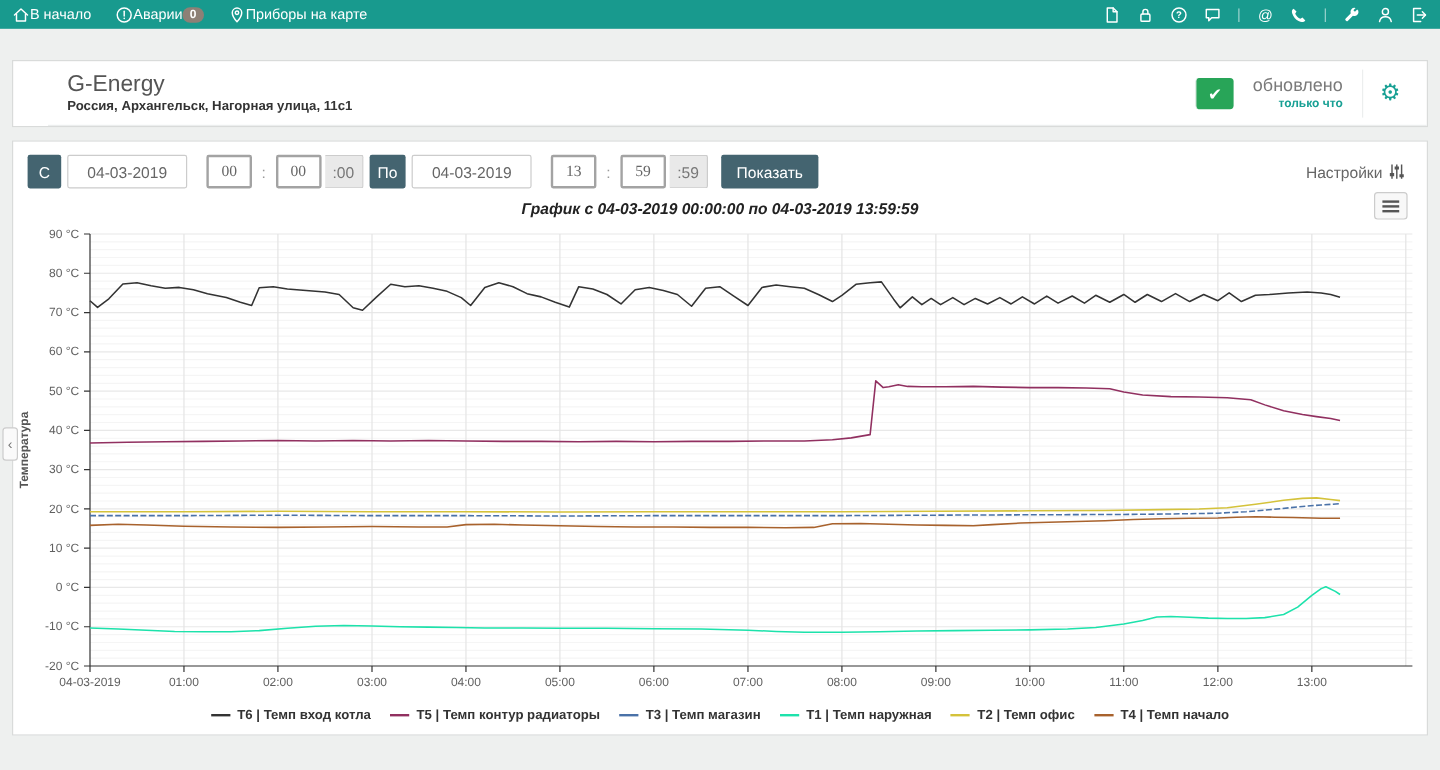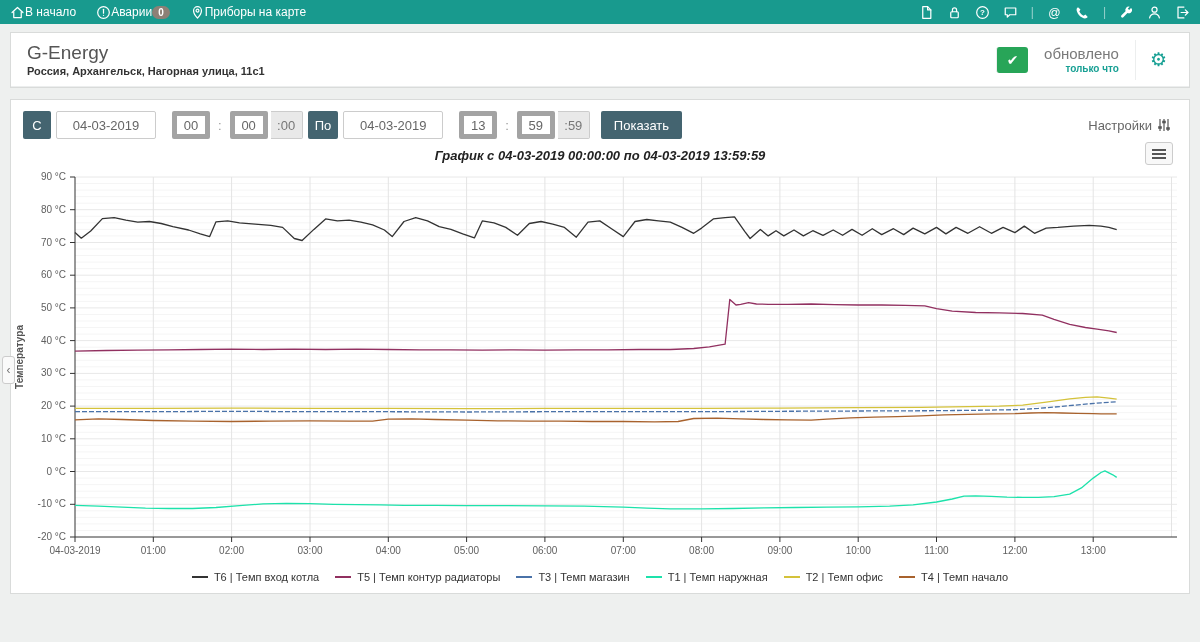--- a/index.html
+++ b/index.html
@@ -11,55 +11,55 @@
   .nav-left { display:flex; align-items:center; gap:20px; }
   .nav-item { display:flex; align-items:center; gap:0; font-size:12px; cursor:pointer; }
   .nav-badge { background:#8d8076; border-radius:8px; font-size:10px; padding:1px 6px; font-weight:bold; }
   .nav-right { margin-left:auto; display:flex; align-items:center; gap:13px; }
   .nic { display:inline-flex; align-items:center; }
   .nav-sep { color:rgba(255,255,255,.55); font-size:12px; }
   .nic svg { display:block; }
 
   
   .panel { background:#fff; border:1px solid #d9dbda; margin:0 10px; }
-  .header-panel { margin-top:8px; }
+  .header-panel { margin-top:26px;padding-left:29px; }
   .header-row { display:flex; align-items:center; padding:7px 16px 6px; border-bottom:1px solid #eceeee; }
   .site-title { font-size:19px; color:#555; font-weight:400; line-height:1.1; }
   .site-sub { font-size:11px; font-weight:bold; color:#333; margin-top:1px; }
   .header-right { margin-left:auto; display:flex; align-items:center; height:40px; }
   .check-btn { width:32px; height:26px; background:#28a558; border-radius:3px; color:#fff; display:flex; align-items:center; justify-content:center; font-size:14px; cursor:pointer; border-left:1px solid #eceeee; }
   .status-block { text-align:right; padding:0 16px; }
   .status-main { font-size:15px; color:#7a7a7a; line-height:1.1; }
   .status-sub { font-size:10px; font-weight:bold; color:#18a094; }
   .gear-btn { border-left:1px solid #eceeee; padding:0 6px 0 14px; font-size:19px; color:#18a094; cursor:pointer; line-height:40px; }
   .tabs-row { display:flex; align-items:center; gap:4px; padding:7px 12px 9px; }
   .tab { font-size:13px; color:#888; padding:5px 10px; border-radius:2px; cursor:pointer; }
   .tab.active { background:#446470; color:#fff; }
 
   
   .chart-panel { margin-top:11px; position:relative; padding-bottom:10px; }
   .filter-row { display:flex; align-items:center; padding:10px 12px 0; gap:5px; height:40px; }
   .lbl-btn { background:#446470; color:#fff; font-size:13px; height:28px; min-width:28px; padding:0 7px; display:flex; align-items:center; justify-content:center; border-radius:2px; }
   .date-input { width:100px; height:28px; border:1px solid #ccc; border-radius:2px; text-align:center; font-size:13px; color:#666; font-family:inherit; }
-  .time-input { width:38px; height:28px; border:5px solid #a3a3a3; border-radius:2px; text-align:center; font-size:13px; color:#666; font-family:Liberation Sans, sans-serif; }
+  .time-input { width:38px; height:28px; border:2px solid #a3a3a3; border-radius:2px; text-align:center; font-size:13px; color:#666; font-family:Liberation Serif, serif; }
   .colon { color:#999; padding:0 3px; font-size:13px; }
   .sec-box { width:32px; height:28px; background:#e9e9e9; border:1px solid #ccc; border-left:none; border-radius:0 2px 2px 0; margin-left:-2px; display:flex; align-items:center; justify-content:center; font-size:13px; color:#777; }
   .show-btn { background:#446470; color:#fff; font-size:13px; height:28px; padding:0 13px; border:none; border-radius:2px; margin-left:6px; cursor:pointer; font-family:inherit; }
   .filter-spacer { flex:1; }
   .settings { display:flex; align-items:center; gap:5px; font-size:13px; color:#666; cursor:pointer; padding-right:6px; }
 
   .chart-title { text-align:center; font-size:13px; font-weight:bold; color:#222; margin-top:8px;font-style:italic; }
   .burger-btn { position:absolute; top:42px; right:16px; width:28px; height:23px; background:#f8f8f8; border:1px solid #ccc; border-radius:3px; display:flex; flex-direction:column; justify-content:center; align-items:center; gap:2px; cursor:pointer; }
   .burger-btn i { display:block; width:14px; height:2px; background:#555; }
 
   .plot-wrap { margin-top:2px; }
   svg text.tick { font-size:10px; fill:#606060; font-family:"Liberation Sans",sans-serif; }
   svg text.ylab { font-size:10px; font-weight:bold; fill:#555; font-family:"Liberation Sans",sans-serif; text-anchor:middle; }
 
-  .legend { display:flex; justify-content:center; align-items:center; gap:16px; margin-top:2px; }
+  .legend { display:flex; justify-content:center; align-items:center; gap:16px; margin-top:2px;font-weight:bold; }
   .lg-item { display:flex; align-items:center; gap:6px; font-size:11px; color:#333; cursor:pointer; }
   .lg-swatch { display:inline-block; width:16px; height:0; border-top:2px solid #000; }
 
   
   .collapse-btn { position:absolute; left:2px; top:356px; width:13px; height:28px; background:#fafafa; border:1px solid #ccc; border-radius:3px; display:flex; align-items:center; justify-content:center; font-size:12px; color:#777; cursor:pointer; }
 </style>
 </head>
 <body>
 
 <div class="navbar">

